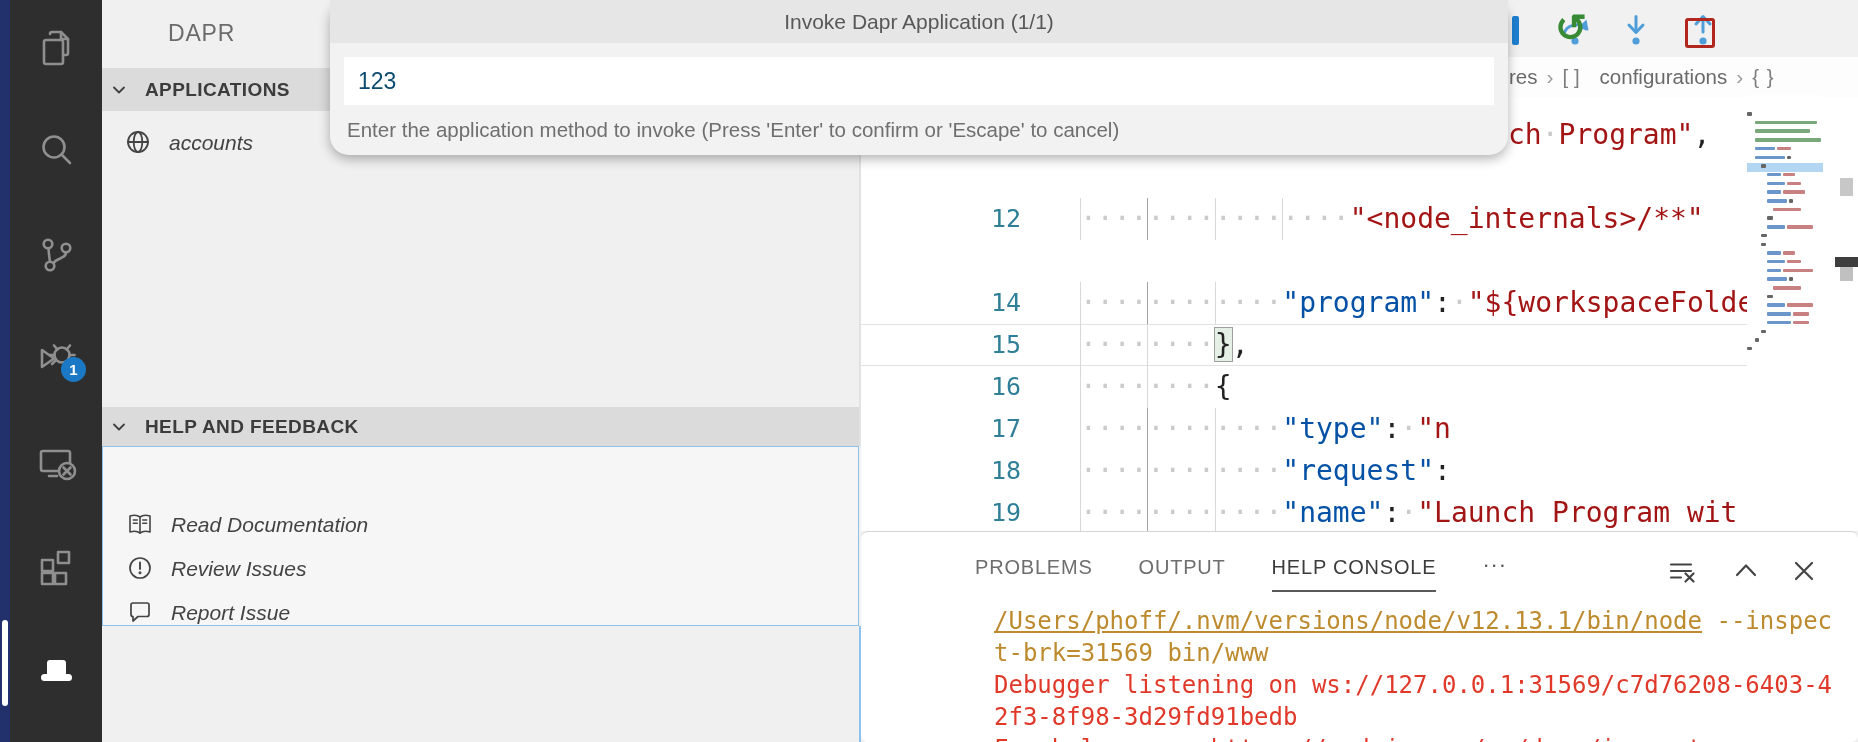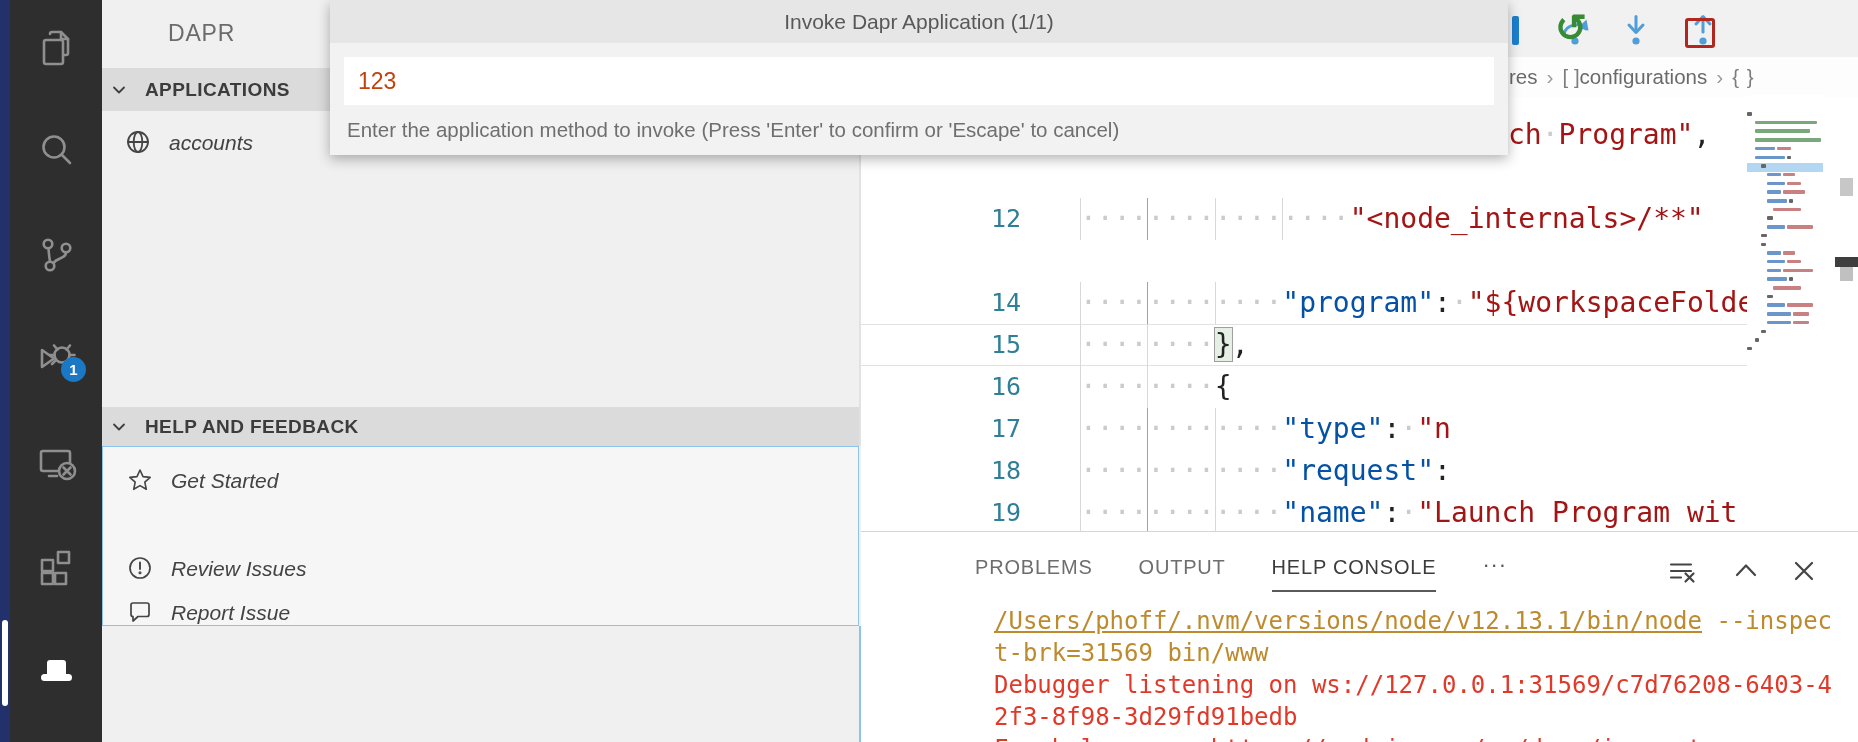--- a/index.html
+++ b/index.html
@@ -46,21 +46,21 @@
   .dbg-ic svg .st{fill:none;stroke:#4f9ed9;stroke-width:3;stroke-linecap:round;stroke-linejoin:round;}
   .dbg-ic svg .fl{fill:#4f9ed9;stroke:none;}
   #ic-restart{position:absolute;left:694px;top:6px;font-size:38px;font-weight:600;color:#388a34;line-height:44px;}
   #ic-stop{position:absolute;left:824px;top:18px;width:24px;height:24px;border:3.5px solid #b2271d;border-radius:3px;}
   #breadcrumb{position:absolute;left:0;top:57px;width:997px;height:40px;background:#fdfdfd;
               display:flex;align-items:center;font-size:20.5px;color:#6a6a6a;}
   #breadcrumb .bc-start{margin-left:648px;}
   #breadcrumb .bc-sep{margin:0 9px;color:#9a9a9a;font-size:21px;}
   #breadcrumb .bc-sym{color:#7d7d7d;}
   #breadcrumb .bc-sym.obj{letter-spacing:1px;}
-  #breadcrumb .bc-name{margin-left:0;}
+  #breadcrumb .bc-name{margin-left:20px;}
   #code-rows{position:absolute;left:0;top:0;width:886px;height:531px;overflow:hidden;}
   .code-row{position:absolute;left:0;width:886px;height:42px;
             font-family:"DejaVu Sans Mono","Liberation Mono",monospace;font-size:28px;line-height:42px;white-space:pre;}
   .cur-band{position:absolute;left:0;right:0;top:0;height:40px;border-top:1.5px solid #e2e2e2;border-bottom:1.5px solid #e2e2e2;}
   .guide{position:absolute;top:0;width:1px;height:42px;background:#d8d8d8;}
   .guide.active{background:#a2a2a2;}
   .gutter{position:absolute;left:60px;width:100px;text-align:right;color:#2f7f98;font-size:25px;}
   .code{position:absolute;top:0;}
   .tok.key{color:#0451a5;}
   .tok.str{color:#a31515;}
@@ -71,42 +71,42 @@
                   border-radius:8px;color:#ffffff;font-size:22px;font-family:"Liberation Sans",sans-serif;
                   box-shadow:0 1px 4px rgba(0,0,0,0.25);z-index:10;}
   #minimap{position:absolute;left:886px;top:95px;width:76px;height:345px;background:#ffffff;}
   .mm-band{position:absolute;left:0;top:68px;width:76px;height:9px;background:#b3d7f2;}
   .mm-bar{position:absolute;height:3.5px;border-radius:1px;}
   .scroll-thumb1{position:absolute;left:979px;top:178px;width:13px;height:18px;background:#c7c7c7;}
   .scroll-dark{position:absolute;left:974px;top:257px;width:23px;height:10px;background:#3e3e3e;}
   .scroll-thumb2{position:absolute;left:979px;top:267px;width:13px;height:14px;background:#c0c0c0;}
   
   #panel{position:absolute;left:861px;top:531px;width:997px;height:211px;background:#ffffff;
-         border-top:1.5px solid #d5d5d5;box-sizing:border-box;overflow:hidden;}
+         border-top:1.5px solid #d5d5d5;box-sizing:border-box;overflow:hidden;border-radius:7px;}
   #panel-tabs{position:absolute;left:114px;top:24px;display:flex;gap:46px;font-size:20px;letter-spacing:0.8px;color:#6e6e6e;}
   .panel-tab{position:relative;cursor:default;}
   .panel-tab.active{color:#3c3c3c;}
   .panel-tab.active::after{content:'';position:absolute;left:0;right:0;bottom:-13px;height:2.5px;background:#5a5a5a;}
   #tab-more{font-size:22px;color:#555;margin-top:-4px;}
   .panel-ic{position:absolute;top:24px;width:30px;height:30px;}
   .panel-ic svg{width:30px;height:30px;display:block;}
   .panel-ic svg *{fill:none;stroke:#454545;stroke-width:2.2;stroke-linecap:round;stroke-linejoin:round;}
   #ic-clear{left:805px;}  #ic-collapse{left:870px;}  #ic-closepanel{left:928px;}
   .console-line{position:absolute;left:133px;font-family:"DejaVu Sans Mono","Liberation Mono",monospace;
                 font-size:24px;line-height:32px;white-space:pre;}
   .console-line.orange{color:#bd8a2e;}
   .console-line.red{color:#e0392a;}
   .console-line .u{text-decoration:underline;}
   
   #dialog{position:absolute;left:330px;top:0;width:1178px;height:155px;background:#f2f2f2;z-index:40;
-          box-shadow:0 4px 12px rgba(0,0,0,0.30);}
+          box-shadow:0 4px 12px rgba(0,0,0,0.30);border-radius:19px;}
   #dialog-titlebar{position:absolute;left:0;top:0;width:100%;height:43px;background:#e6e6e6;
                    display:flex;align-items:center;justify-content:center;font-size:21px;color:#585858;}
   #dialog-input{position:absolute;left:14px;top:57px;width:1150px;height:48px;background:#ffffff;border:none;
-                box-sizing:border-box;padding:0 14px;font-size:23px;color:#c2410c;font-family:"Liberation Sans",sans-serif;}
+                box-sizing:border-box;padding:0 14px;font-size:23px;color:#0c4a6e;font-family:"Liberation Sans",sans-serif;}
   #dialog-prompt{position:absolute;left:17px;top:118px;font-size:20.5px;color:#6f6f6f;}
 </style>
 </head>
 <body>
 
 <div id="app">
 
   <div id="left-rail">
     <div class="rail-thumb"></div>
   </div>
@@ -193,27 +193,29 @@
     <div class="section-header" id="hdr-help">
       <span class="chev">
         <svg viewBox="0 0 14 14">
             <path d="M2 4.5 L7 9.5 L12 4.5"></path>
           </svg>
         </span>
       <span class="sec-label">HELP AND FEEDBACK</span>
     </div>
 
     <div id="help-view">
-      <div class="tree-item" style="top:8px">
+      <div class="tree-item" style="top:52px">
         <span class="ti-icon">
           <svg viewBox="0 0 26 26">
-              <path d="M13 3 L16 9.6 L23.2 10.4 L17.8 15.2 L19.3 22.3 L13 18.6 L6.7 22.3 L8.2 15.2 L2.8 10.4 L10 9.6 Z" style="stroke-width:1.6"></path>
+              <path d="M13 6 C10.4 4 6.5 3.9 3 5 V21 C6.5 19.9 10.4 20 13 22 C15.6 20 19.5 19.9 23 21 V5 C19.5 3.9 15.6 4 13 6 Z" style="stroke-width:1.6"></path>
+              <path d="M13 6 V22" style="stroke-width:1.6"></path>
+              <path d="M6.3 9 h4 M6.3 12.3 h4 M15.7 9 h4 M15.7 12.3 h4" style="stroke-width:1.4"></path>
             </svg>
           </span>
-        <span class="ti-label">Get Started</span>
+        <span class="ti-label">Read Documentation</span>
       </div>
       <div class="tree-item" style="top:96px">
         <span class="ti-icon">
           <svg viewBox="0 0 26 26">
               <circle cx="13" cy="13" r="10" style="stroke-width:1.7"></circle>
               <path d="M13 7.5 v6.5" style="stroke-width:1.9"></path>
               <circle cx="13" cy="17.8" r="0.6" style="stroke-width:1.9"></circle>
             </svg>
           </span>
         <span class="ti-label">Review Issues</span>

